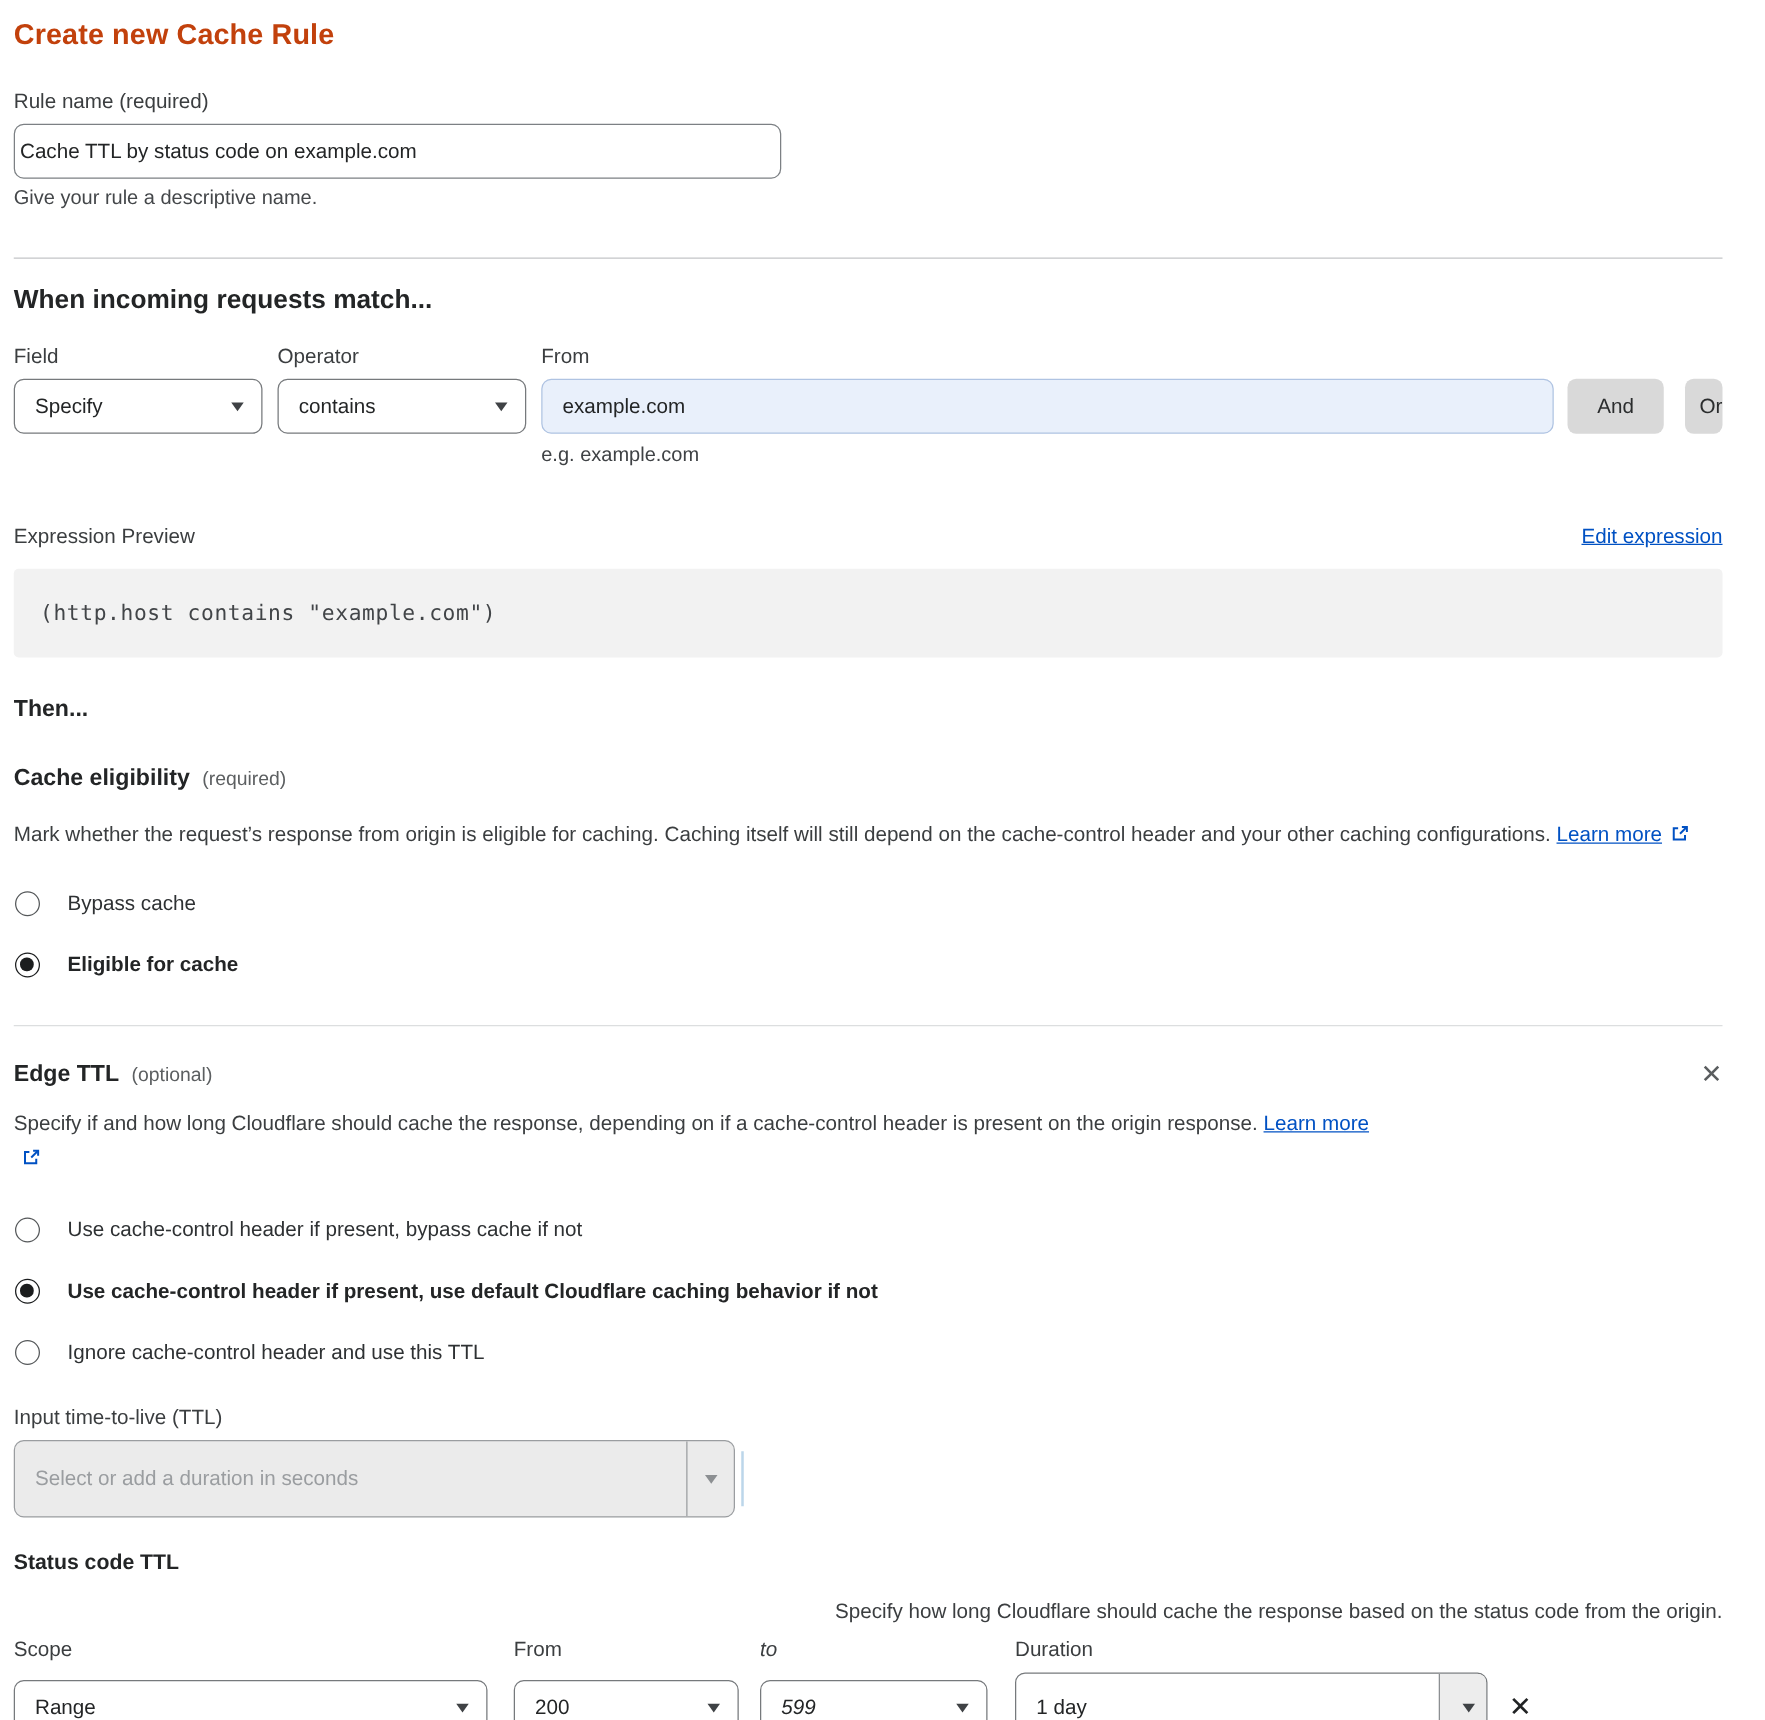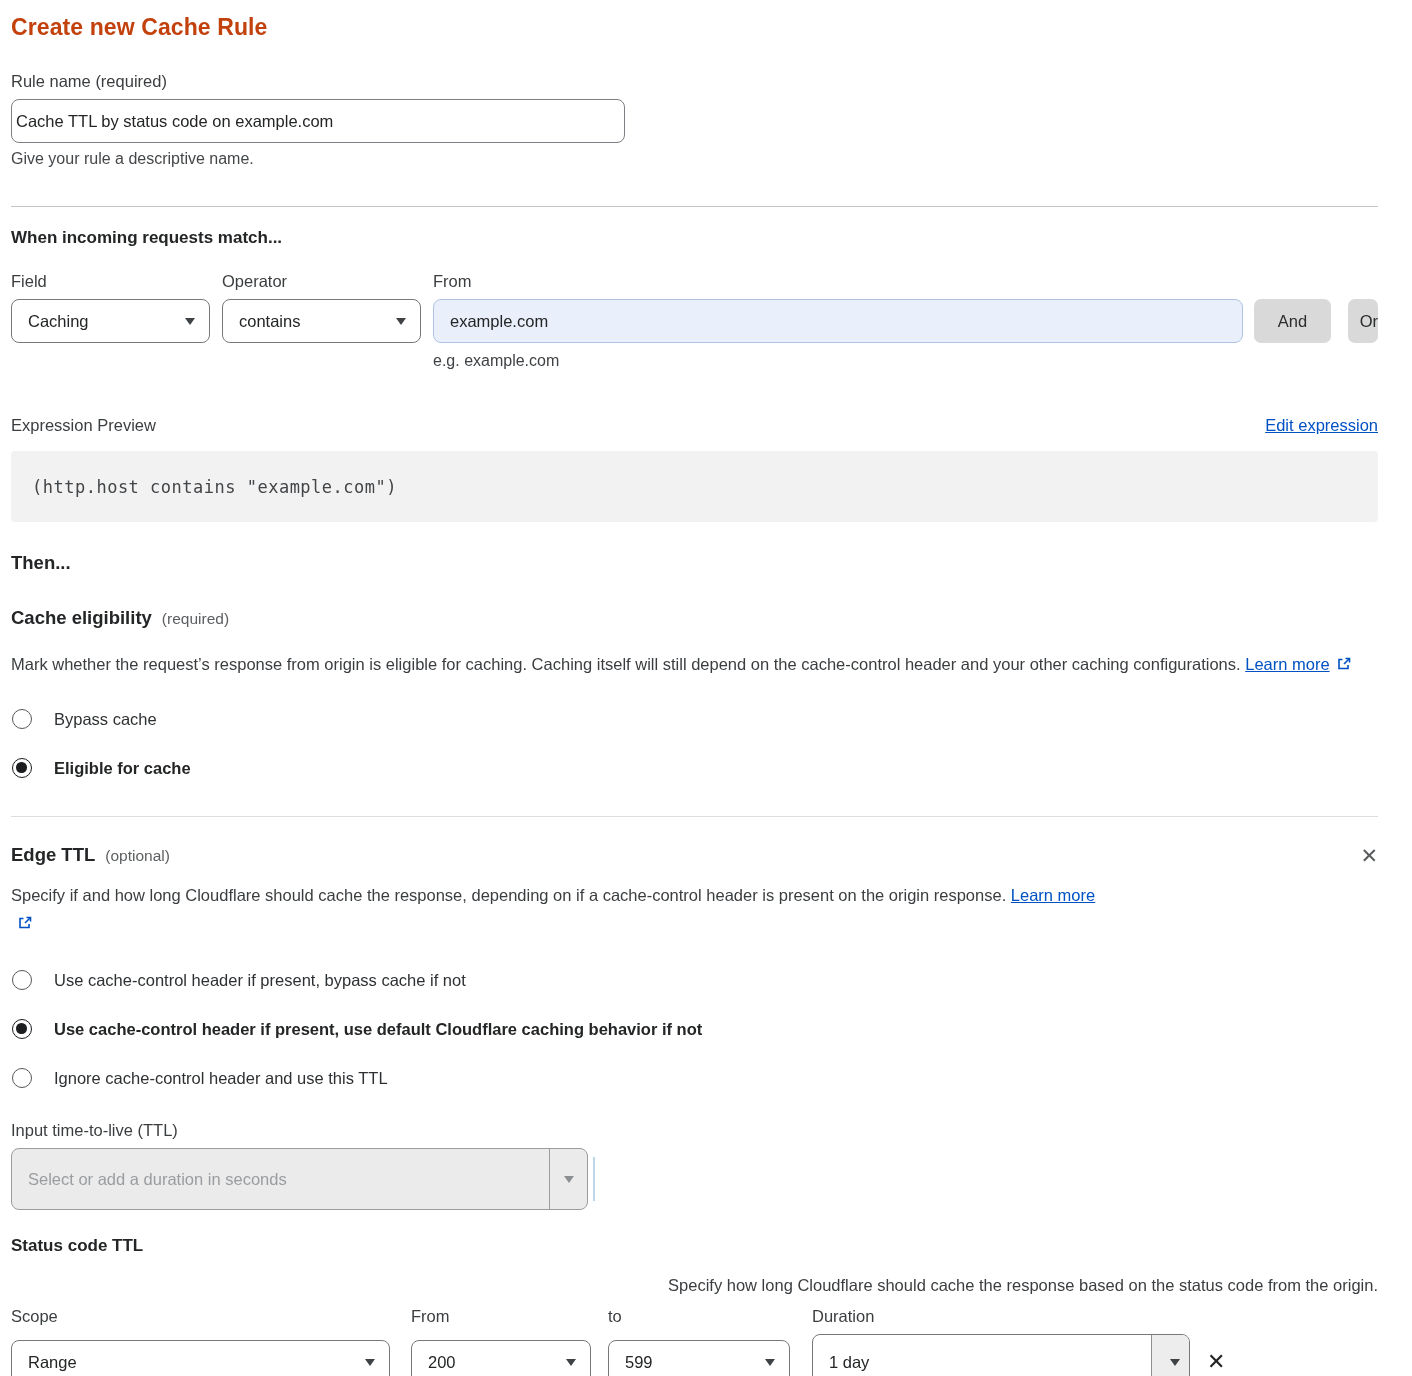--- a/index.html
+++ b/index.html
@@ -22,21 +22,21 @@
     width:614px; height:44px; margin-top:8px;
     border:1px solid #7c8084; border-radius:8px;
     padding:0 4px; font-size:16.5px; color:#232526;
     font-family:"Liberation Sans", sans-serif;
     background:#fff; outline:none; display:block;
   }
 
   .divider { border:none; border-top:1px solid #c3c5c7; margin:38px 0 0 0; width:1367px; }
   .divider.light { border-top-color:#dcdedf; }
 
-  h2.section-heading { font-size:17px; font-weight:bold; color:#232526; margin-top:21px; }
+  h2.section-heading { font-size:21px; font-weight:bold; color:#232526; margin-top:21px; }
 
   
   .match-labels { display:flex; margin-top:24px; }
   .match-row { display:flex; margin-top:8px; align-items:center; }
   .w-field { width:199px; margin-right:12px; }
   .w-op    { width:199px; margin-right:12px; }
   .w-value { flex:1; }
 
   .select {
     height:44px; border:1px solid #76797c; border-radius:8px; background:#fff;
@@ -112,21 +112,21 @@
   .ttl-combo .caret { border-top-color:#8c8f92; margin-left:0; }
   .blue-sliver { width:2px; height:44px; background:#bcd6ea; margin-left:5px; }
 
   
   h3.status-heading { margin-top:26px; font-size:17px; font-weight:bold; color:#232526; }
   .status-desc { font-size:16.5px; color:#3b3e40; margin-top:20px;text-align:right; }
   .status-labels { display:flex; margin-top:12px; }
   .status-row { display:flex; margin-top:8px; align-items:center; }
   .w-scope { width:379px; margin-right:21px; }
   .w-from  { width:180px; margin-right:17px; }
-  .w-to    { width:182px; margin-right:22px; }
+  .w-to    { width:182px; margin-right:22px;font-style:italic; }
   .w-dur   { width:378px; }
   .combo {
     height:56px; border:1px solid #76797c; border-radius:8px; background:#fff;
     display:flex; align-items:stretch; overflow:hidden; cursor:pointer;
   }
   .combo .val { flex:1; display:flex; align-items:center; padding-left:16px; font-size:16.5px; color:#232526; }
   .combo .arrow-btn { width:38px; border-left:1px solid #8c8f92; background:#ededed; display:flex; align-items:center; justify-content:center; }
   .row-x { margin-left:17px; font-size:22px; color:#212324; cursor:pointer; font-weight:normal; }
 </style>
 </head>
@@ -147,21 +147,21 @@
   <h2 class="section-heading">When incoming requests match...</h2>
 
   <div class="match-labels">
     <div class="w-field field-label">Field</div>
     <div class="w-op field-label">Operator</div>
     <div class="w-value field-label">From</div>
   </div>
 
   <div class="match-row">
     <div class="select w-field">
-      <span>Caching</span>
+      <span>Specify</span>
       <span class="caret"></span>
     </div>
     <div class="select w-op">
       <span>contains</span>
       <span class="caret"></span>
     </div>
     <div class="w-value">
       <input type="text" class="value-input" value="example.com" style="">
     </div>
     <button class="gray-btn btn-and">And</button>

